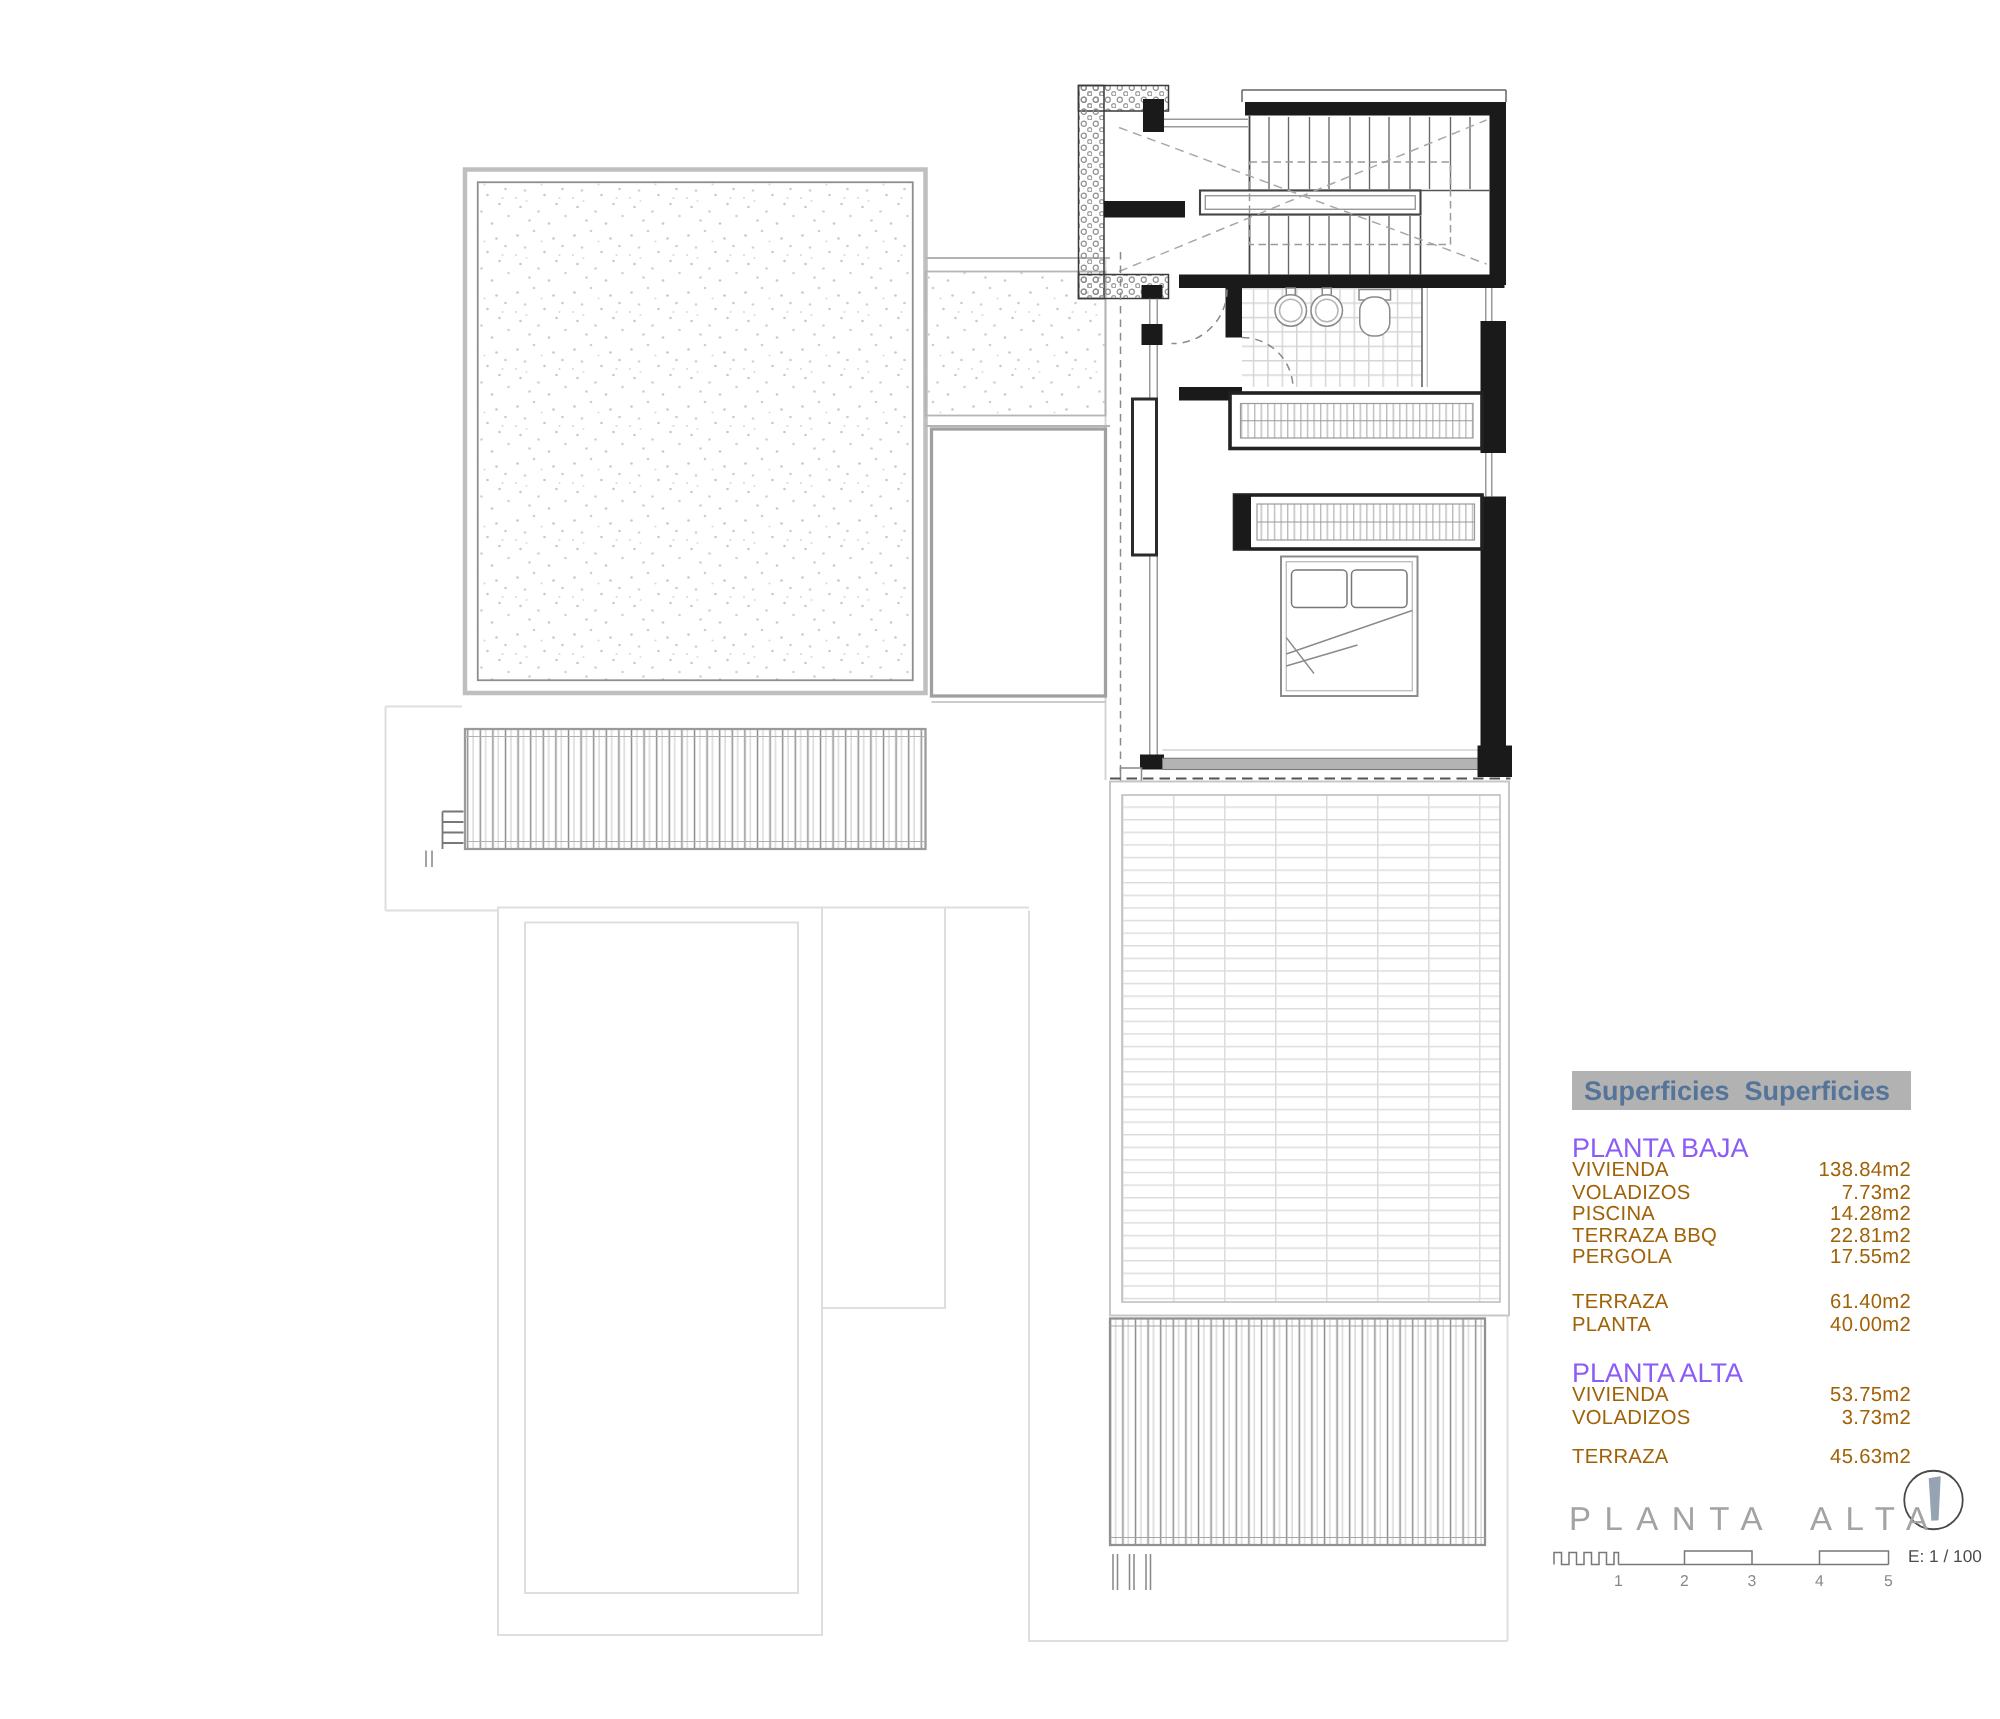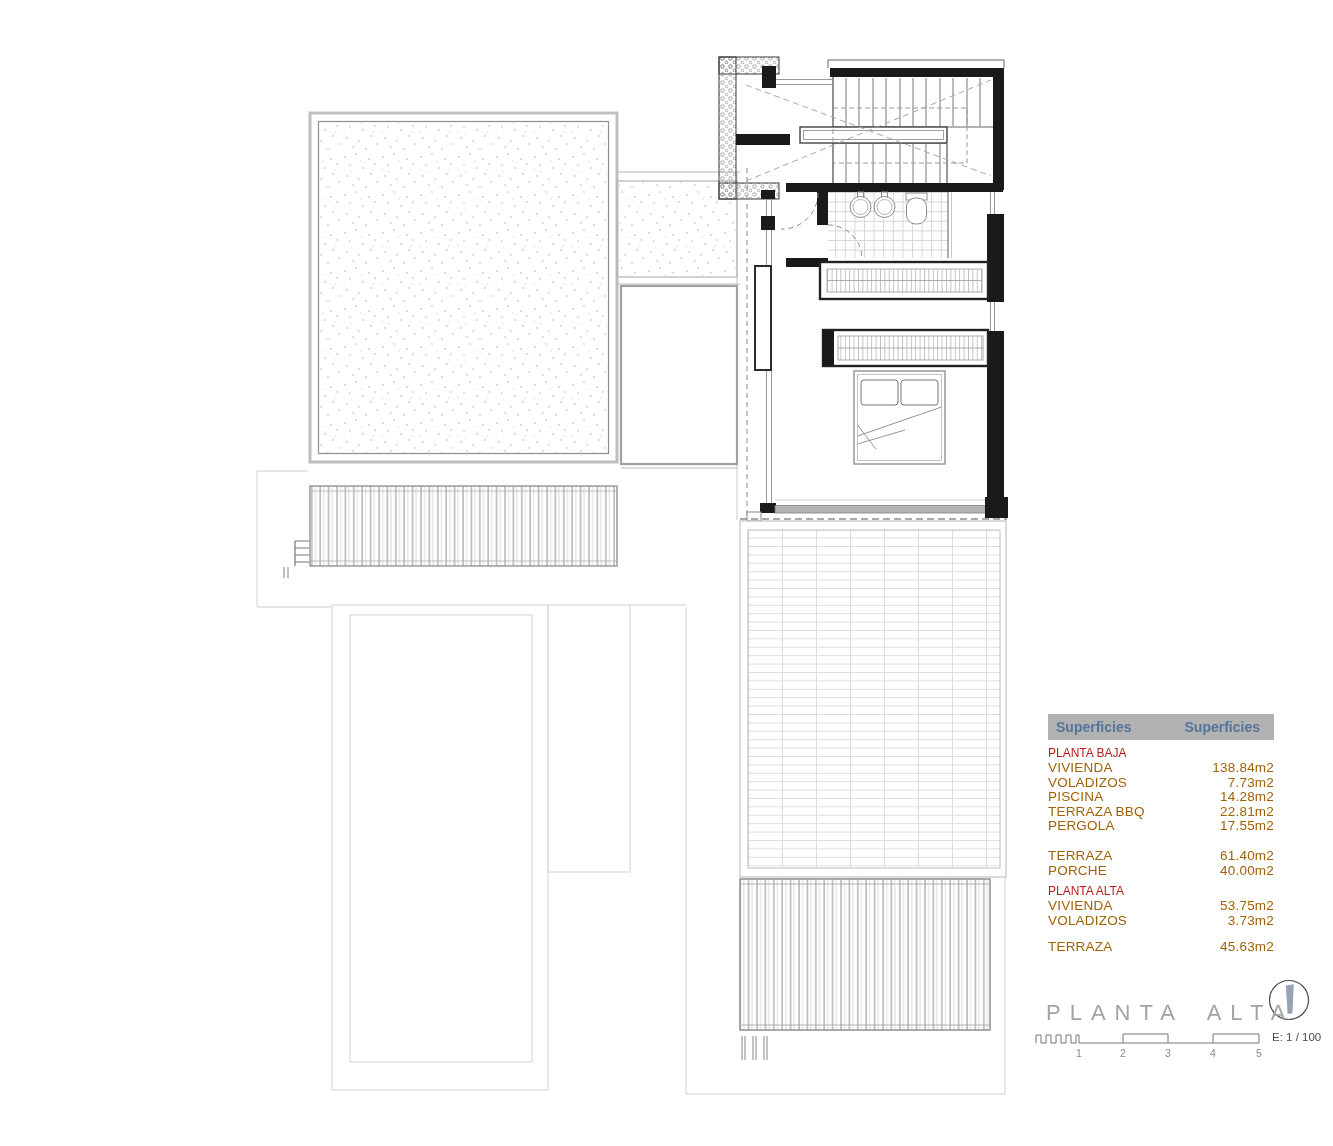--- a/index.html
+++ b/index.html
@@ -6,23 +6,23 @@
   .sheet{
     position:relative;width:1333px;height:1146px;background:#ffffff;
     font-family:"Liberation Sans",sans-serif;overflow:hidden;
   }
   .plan-svg{position:absolute;left:0;top:0;width:1333px;height:1146px;}
   
   .surfaces{position:absolute;left:1048px;top:714px;width:226px;}
   .surf-header{
     box-sizing:border-box;height:26px;background:#b2b2b2;
     display:flex;justify-content:space-between;align-items:center;
-    padding:0 14px 0 8px;font-size:14px;font-weight:bold;color:#54749a;
+    padding:0 14px 0 8px;font-size:18px;font-weight:bold;color:#54749a;
   }
-  .sec-title{font-size:12px;color:#b91c1c;margin-top:6px;line-height:15px;}
+  .sec-title{font-size:18px;color:#8b5cf6;margin-top:18px;line-height:15px;}
   .srow{display:flex;justify-content:space-between;font-size:13.5px;color:#a16207;line-height:14.6px;letter-spacing:.2px;}
   .gap-lg{height:15px;}
   .gap-md{height:12px;}
   
   .plan-title{
     position:absolute;left:1046px;top:1000px;width:230px;
     font-size:22px;font-weight:500;color:#a3a3a3;
     letter-spacing:9px;word-spacing:10px;white-space:nowrap;
   }
 </style>
@@ -266,21 +266,21 @@
       <span>PERGOLA</span>
       <span>17.55m2</span>
     </div>
 
     <div class="gap-lg"></div>
     <div class="srow">
       <span>TERRAZA</span>
       <span>61.40m2</span>
     </div>
     <div class="srow">
-      <span>PORCHE</span>
+      <span>PLANTA</span>
       <span>40.00m2</span>
     </div>
 
     <div class="sec-title">PLANTA ALTA</div>
     <div class="srow">
       <span>VIVIENDA</span>
       <span>53.75m2</span>
     </div>
     <div class="srow">
       <span>VOLADIZOS</span>

